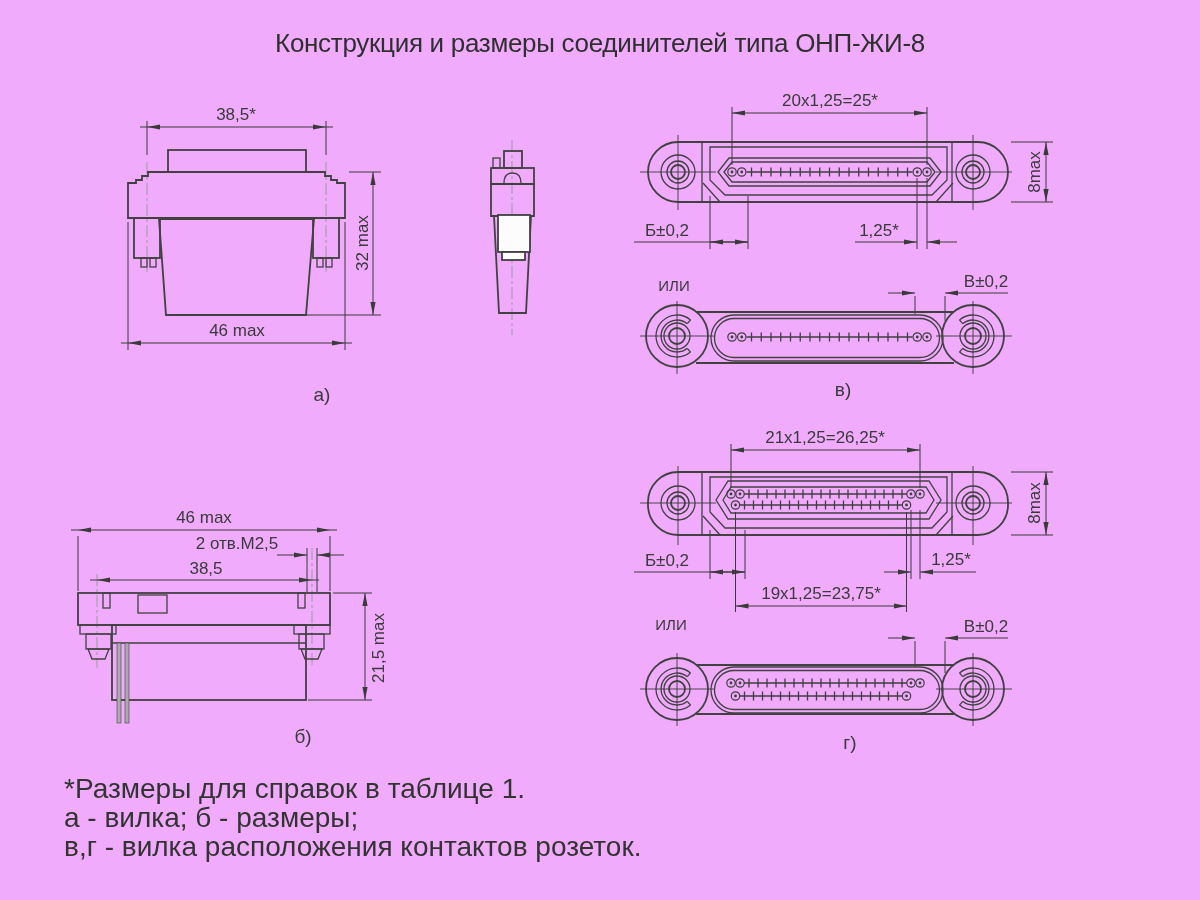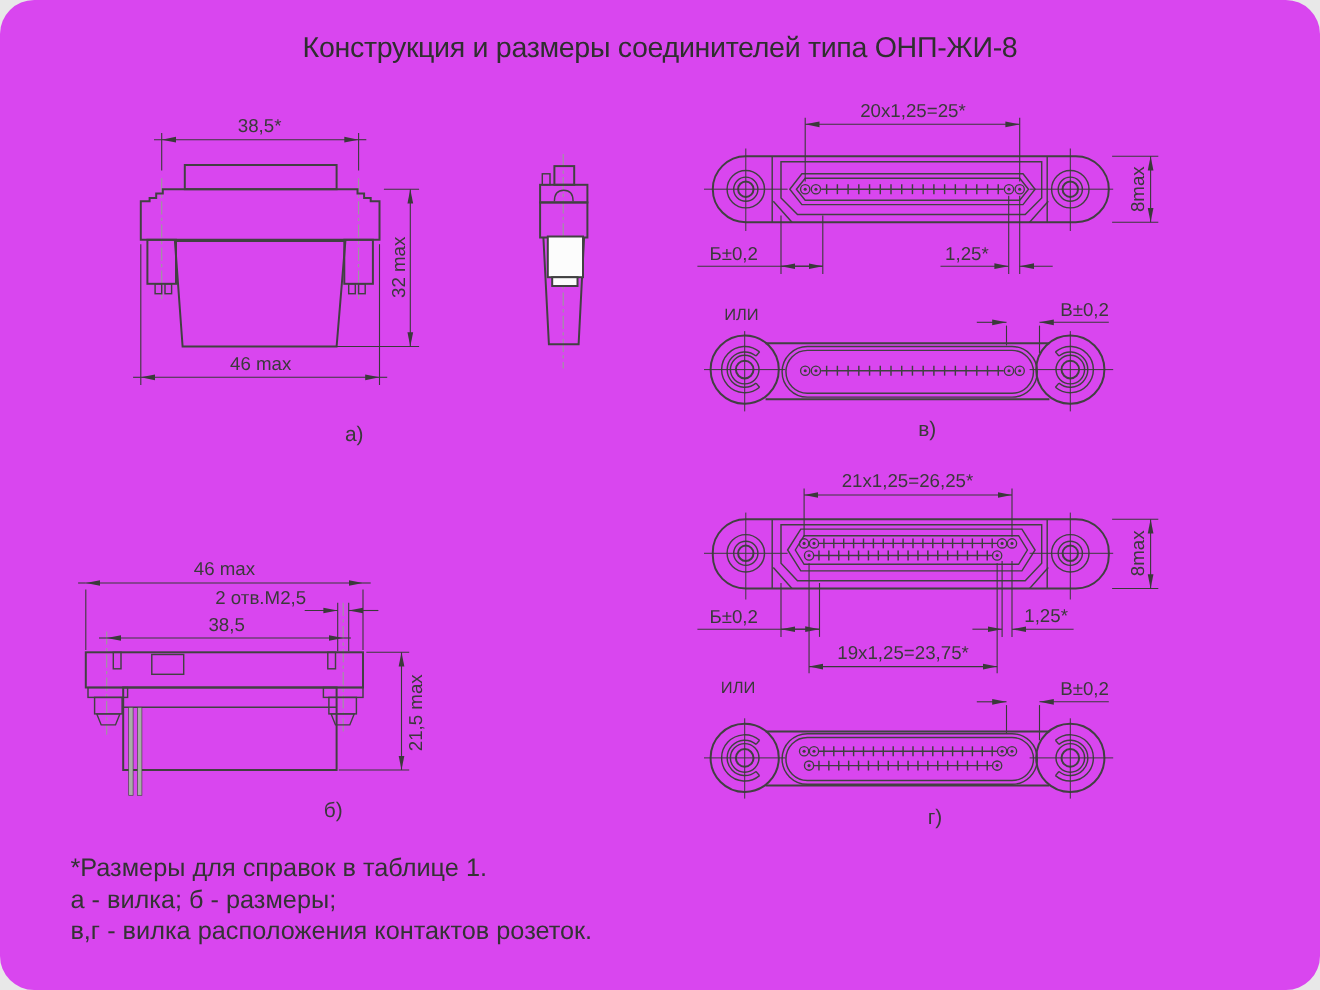--- a/index.html
+++ b/index.html
@@ -1,20 +1,20 @@
 <!DOCTYPE html>
 <html><head>
 <meta charset="utf-8">
 <style>
   html,body{margin:0;padding:0;background:#e8e8e8;}
-  .page{position:relative;width:1200px;height:900px;background:#d946ef;overflow:hidden;
-        font-family:"Liberation Sans",sans-serif;border-radius:31px;}
+  .page{position:relative;width:1200px;height:900px;background:#f0abfc;overflow:hidden;
+        font-family:"Liberation Sans",sans-serif;}
   .title{position:absolute;left:0;top:28px;width:1200px;text-align:center;
          font-size:26px;font-weight:500;letter-spacing:-0.3px;color:#2f2f2f;}
-  .notes{position:absolute;left:64px;top:774px;font-size:23px;color:#333;line-height:29px;}
+  .notes{position:absolute;left:64px;top:774px;font-size:28px;color:#333;line-height:29px;}
   svg{position:absolute;left:0;top:0;}
   
   .o{stroke:#414141;stroke-width:1.8;fill:none;stroke-linejoin:miter;}
   .o2{stroke:#414141;stroke-width:1.3;fill:none;}
   .mask{fill:#fcfcfc;stroke:#414141;stroke-width:1.8;}
   .dl{stroke:#3a3a3a;stroke-width:1;fill:none;}
   .cl{stroke:#9b9b9b;stroke-width:1;fill:none;stroke-dasharray:12 3 3 3;}
   .ch{stroke:#3a3a3a;stroke-width:0.9;fill:none;}
   .pin{fill:#ababab;stroke:#414141;stroke-width:0.6;}
   .contacts line{stroke:#3f3f3f;stroke-width:1.3;}

